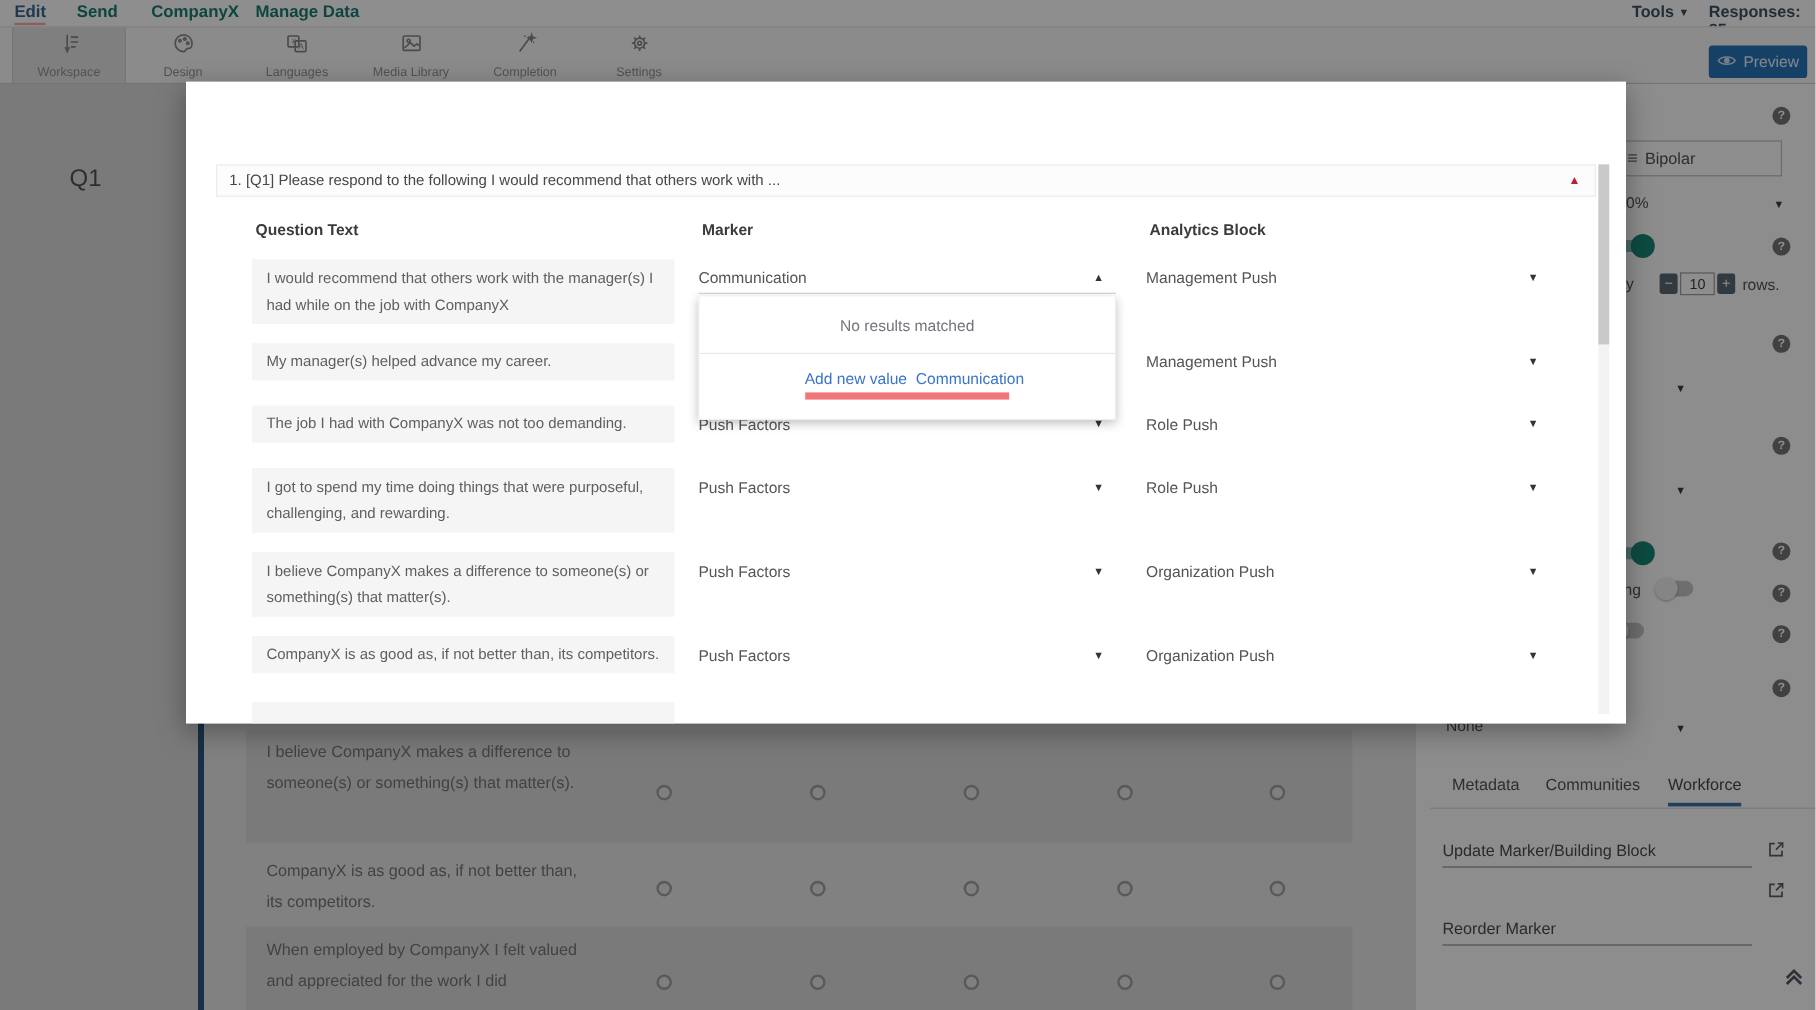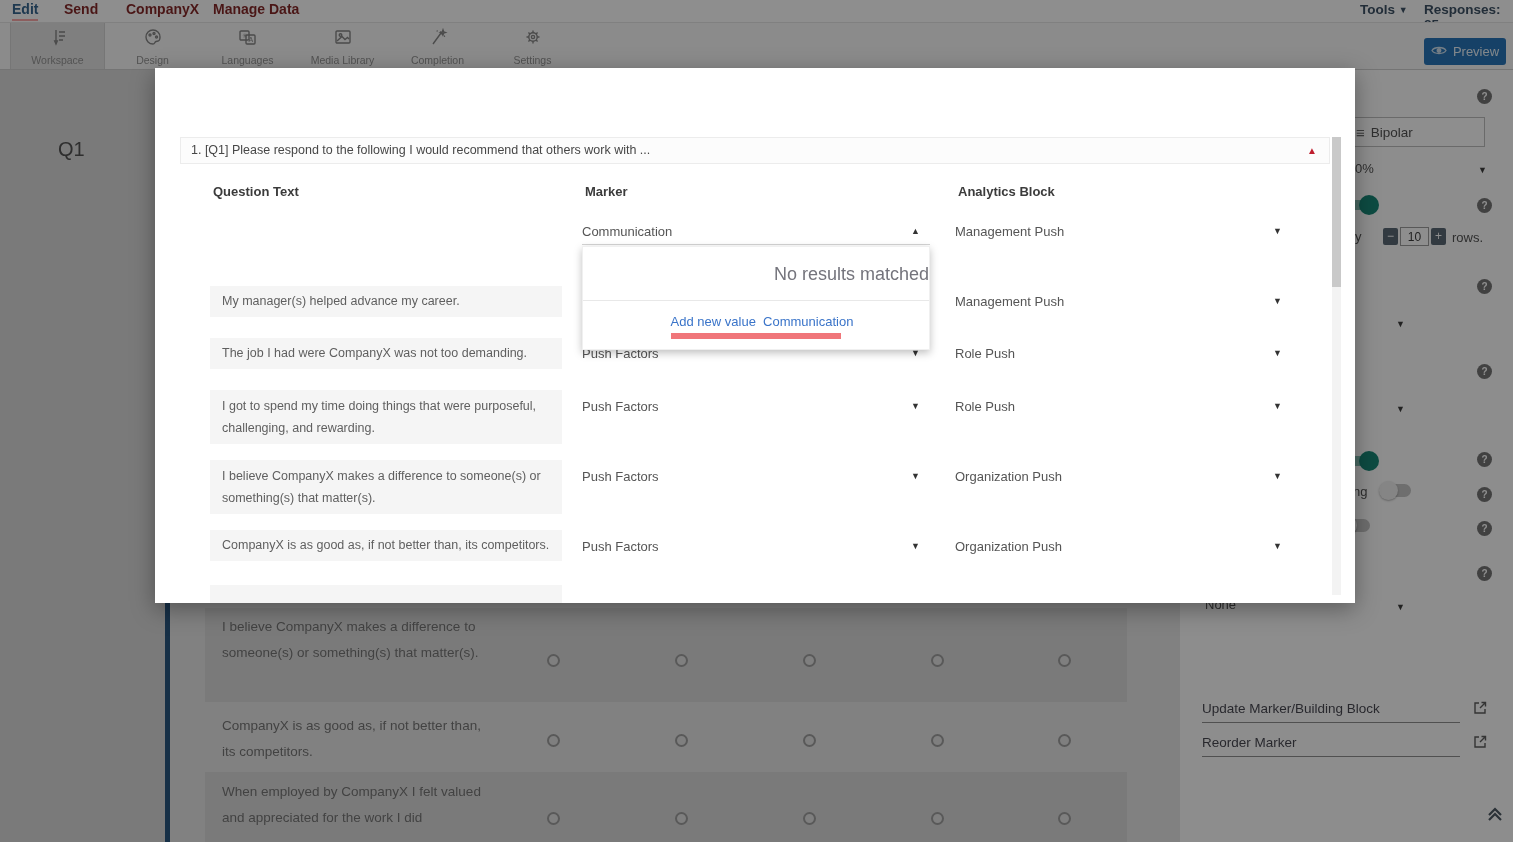--- a/index.html
+++ b/index.html
@@ -2,21 +2,21 @@
 <html><head>
 <meta charset="utf-8">
 <style>
   * { margin:0; padding:0; box-sizing:border-box; }
   body { font-family:"Liberation Sans", sans-serif; }
   .screen { position:relative; width:1513px; height:842px; overflow:hidden; background:#d9d9d9; font-family:"Liberation Sans", sans-serif; }
 
   
   .app { position:absolute; inset:0; z-index:1; }
   .navbar { position:absolute; top:0; left:0; right:0; height:22px; background:#fff; }
-  .nav-item { position:absolute; top:1px; font-size:14px; font-weight:bold; color:#7f1d1d; padding-bottom:2px; cursor:pointer; }
+  .nav-item { position:absolute; top:1px; font-size:14px; font-weight:bold; color:#0f766e; padding-bottom:2px; cursor:pointer; }
   .nav-item.active { color:#2d5f8a; border-bottom:2px solid #fca5a5; }
   .nav-right { position:absolute; top:2px; font-size:13.5px; font-weight:bold; color:#33495e; }
   .caret { font-size:9px; vertical-align:1px; }
 
   .toolbar { position:absolute; top:22px; left:0; right:0; height:48px; background:#fafafa; border-top:1px solid #e4e4e4; border-bottom:1px solid #cfcfcf; display:flex; padding-left:10px; }
   .tool-item { width:95px; height:100%; display:flex; flex-direction:column; align-items:center; justify-content:center; gap:3px; cursor:pointer; }
   .tool-item.active { background:#e3e3e3; border-left:1px solid #d2d2d2; border-right:1px solid #d2d2d2; }
   .tool-item .lbl { font-size:10.5px; color:#8f8f8f; }
   .tool-item svg { stroke:#808080; fill:none; stroke-width:1.4; }
 
@@ -63,21 +63,21 @@
   .accordion { position:absolute; left:25px; top:69px; width:1150px; height:27px; background:#fcfcfc; border:1px solid #ececec; font-size:12.5px; color:#474747; line-height:25px; padding-left:10px; cursor:pointer; }
   .acc-arrow { position:absolute; right:12px; top:0; color:#bf1e2e; font-size:10px; }
   .col-head { position:absolute; top:116px; font-size:13px; font-weight:bold; color:#3b3b3b; }
   .q-box { position:absolute; left:55px; width:352px; background:#f5f5f5; font-size:12.5px; color:#5f5f5f; line-height:22px; padding:5px 12px; }
   .sel { position:absolute; height:27px; font-size:13px; color:#555; line-height:27px; cursor:pointer; }
   .sel.mk { left:427px; width:348px; }
   .sel.bb { left:800px; width:337px; }
   .sel .arr { position:absolute; right:10px; top:0; font-size:9px; color:#333; }
   .sel.open { border-bottom:1px solid #d4d4d4; }
   .ddown { position:absolute; left:427px; top:178px; width:348px; height:104px; background:#fff; box-shadow:0 3px 8px rgba(0,0,0,.25); border:1px solid #f0f0f0; z-index:12; }
-  .dd-none { text-align:right; padding-top:17px; font-size:18px; color:#74747c; }
+  .dd-none { text-align:center; padding-top:17px; font-size:13px; color:#74747c; }
   .dd-sep { border-top:1px solid #e8e8e8; margin-top:15px; }
   .dd-links { text-align:center; margin-top:13px; font-size:13px; color:#3a74c9;margin-left:12px; }
   .dd-links span { cursor:pointer; }
   .dd-bar { width:170px; height:6px; background:#f0767a; margin:4px auto 0; }
   .m-scroll-track { position:absolute; left:1177px; top:69px; width:9px; height:458px; background:#f3f3f3; }
   .m-scroll-thumb { position:absolute; left:0; top:0; width:9px; height:150px; background:#c9c9c9; cursor:grab; }
 </style>
 </head>
 <body>
 
@@ -216,27 +216,32 @@
       <span class="help-dot" style="left:297px;top:417px">?</span>
       <span class="toggle-off" style="left:160px;top:449px">
           <span class="knob"></span>
         </span>
       <span class="help-dot" style="left:297px;top:451px">?</span>
       <span class="help-dot" style="left:297px;top:496px">?</span>
 
       <span class="side-text" style="left:25px;top:527px">None</span>
       <span class="side-caret" style="left:216px;top:532px">▼</span>
 
+      <div class="tabs">
+        <span class="tab" style="left:18px">Metadata</span>
+        <span class="tab" style="left:96px">Communities</span>
+        <span class="tab active" style="left:198px">Workforce</span>
+      </div>
 
       <span class="side-link" style="top:631px">Update Marker/Building Block</span>
       <span class="ext-icon" style="top:631px"><svg width="14" height="14" viewBox="0 0 14 14">
             <path d="M6 2 H2 V12 H12 V8"></path>
             <path d="M7 7 L12.5 1.5 M8.5 1.5 H12.5 V5.5"></path>
           </svg></span>
-      <span class="side-link" style="top:665px">Reorder Marker</span>
+      <span class="side-link" style="top:696px">Reorder Marker</span>
       <span class="ext-icon" style="top:665px"><svg width="14" height="14" viewBox="0 0 14 14">
             <path d="M6 2 H2 V12 H12 V8"></path>
             <path d="M7 7 L12.5 1.5 M8.5 1.5 H12.5 V5.5"></path>
           </svg></span>
 
       <span class="collapse-ic"><svg width="18" height="18" viewBox="0 0 18 18">
             <path d="M3 10 L9 4 L15 10"></path>
             <path d="M3 15 L9 9 L15 15"></path>
           </svg></span>
     </div>
@@ -248,27 +253,28 @@
 
     <div class="accordion">
       <span>1. [Q1] Please respond to the following I would recommend that others work with ...</span>
       <span class="acc-arrow">▲</span>
     </div>
 
     <span class="col-head" style="left:58px">Question Text</span>
     <span class="col-head" style="left:430px">Marker</span>
     <span class="col-head" style="left:803px">Analytics Block</span>
 
+    <div class="q-box" style="top:148px">I would recommend that others work with the manager(s) I had while on the job with CompanyX</div>
     <div class="sel mk open" style="top:150px"><span>Communication</span><span class="arr">▲</span></div>
     <div class="sel bb" style="top:150px"><span>Management Push</span><span class="arr">▼</span></div>
 
     <div class="q-box" style="top:218px;height:31px;line-height:21px">My manager(s) helped advance my career.</div>
     <div class="sel bb" style="top:220px"><span>Management Push</span><span class="arr">▼</span></div>
 
-    <div class="q-box" style="top:270px;height:31px;line-height:21px">The job I had were CompanyX was not too demanding.</div>
+    <div class="q-box" style="top:270px;height:31px;line-height:21px">The job I had with CompanyX was not too demanding.</div>
     <div class="sel mk" style="top:272px"><span>Push Factors</span><span class="arr">▼</span></div>
     <div class="sel bb" style="top:272px"><span>Role Push</span><span class="arr">▼</span></div>
 
     <div class="q-box" style="top:322px">I got to spend my time doing things that were purposeful, challenging, and rewarding.</div>
     <div class="sel mk" style="top:325px"><span>Push Factors</span><span class="arr">▼</span></div>
     <div class="sel bb" style="top:325px"><span>Role Push</span><span class="arr">▼</span></div>
 
     <div class="q-box" style="top:392px">I believe CompanyX makes a difference to someone(s) or something(s) that matter(s).</div>
     <div class="sel mk" style="top:395px"><span>Push Factors</span><span class="arr">▼</span></div>
     <div class="sel bb" style="top:395px"><span>Organization Push</span><span class="arr">▼</span></div>

